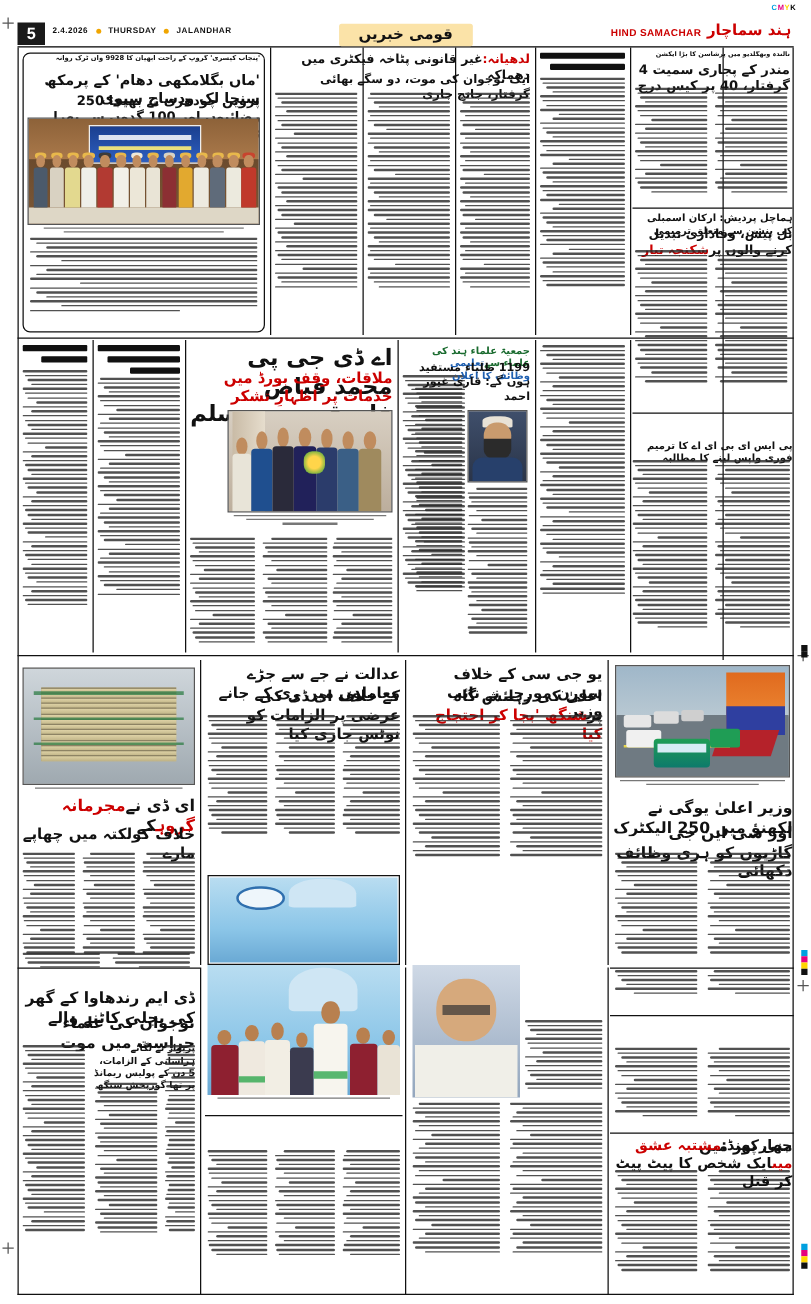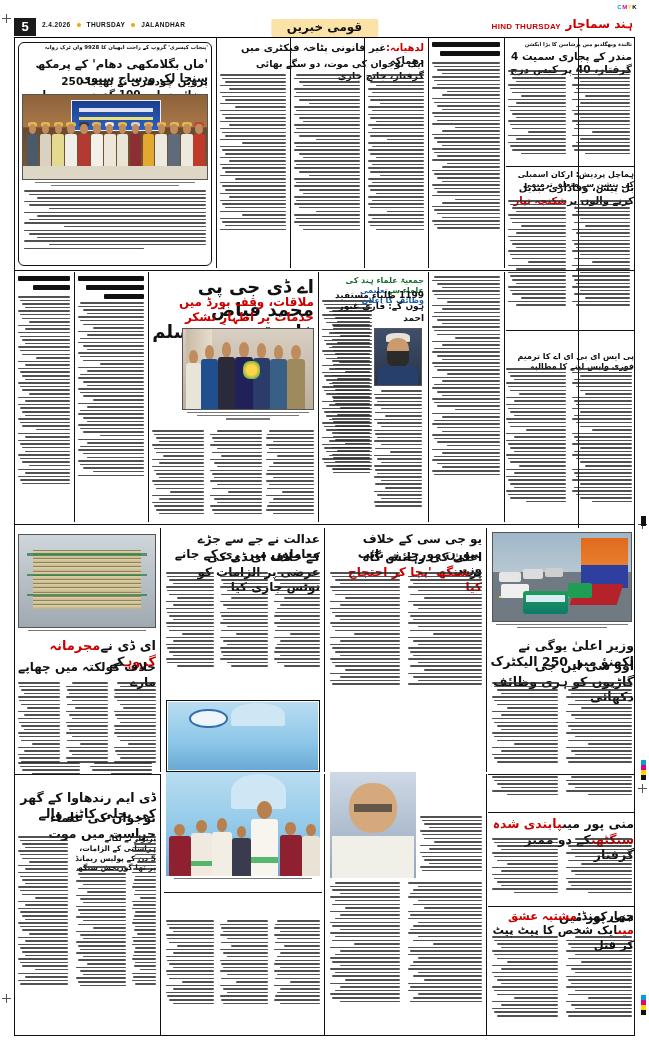--- a/index.html
+++ b/index.html
@@ -144,21 +144,21 @@
   <div class="masthead">
     <div class="pagenum">5</div>
     <div class="dateline">
       <span>2.4.2026</span>
       <span class="bul"></span>
       <span>THURSDAY</span>
       <span class="bul"></span>
       <span>JALANDHAR</span>
     </div>
     <div class="section-tag">قومی خبریں</div>
-    <div class="brand-en">HIND THURSDAY</div>
+    <div class="brand-en">HIND SAMACHAR</div>
     <div class="brand-ur">ہند سماچار</div>
   </div>
 
   <div class="vr" style="left:14px;top:38px;height:998px;"></div>
   <div class="vr" style="right:14px;top:38px;height:998px;"></div>
   <div class="hr" style="left:14px;top:1035px;width:621px;height:1px;"></div>
 
   <div class="vr" style="left:216px;top:38px;height:230px;"></div>
   <div class="vr" style="left:290px;top:38px;height:230px;"></div>
   <div class="vr" style="left:364px;top:38px;height:230px;"></div>
@@ -1882,23 +1882,20 @@
   <div class="utext dense" style="left:566px;top:776px;width:66px;height:30px;">
     <div class="ln s2"></div>
       <div class="ln s1"></div>
       <div class="ln s4"></div>
       <div class="ln s3"></div>
       <div class="ln s1"></div>
     <div class="ln s6"></div>
   </div>
 
   <div class="hr" style="left:488px;top:812px;width:147px;height:1px;"></div>
-  <div class="uhead" style="left:490px;top:816px;width:144px;font-size:12.5px;">
-    <span>منی پور میں</span><span style="color:#cc0000">پابندی شدہ سنگٹھن</span><span>کے دو ممبر گرفتار</span>
-  </div>
 
   <div class="utext dense" style="left:492px;top:838px;width:66px;height:64px;">
     <div class="ln s1"></div>
       <div class="ln s4"></div>
       <div class="ln s2"></div>
       <div class="ln s3"></div>
       <div class="ln s1"></div>
     <div class="ln s4"></div>
       <div class="ln s2"></div>
       <div class="ln s5"></div>

